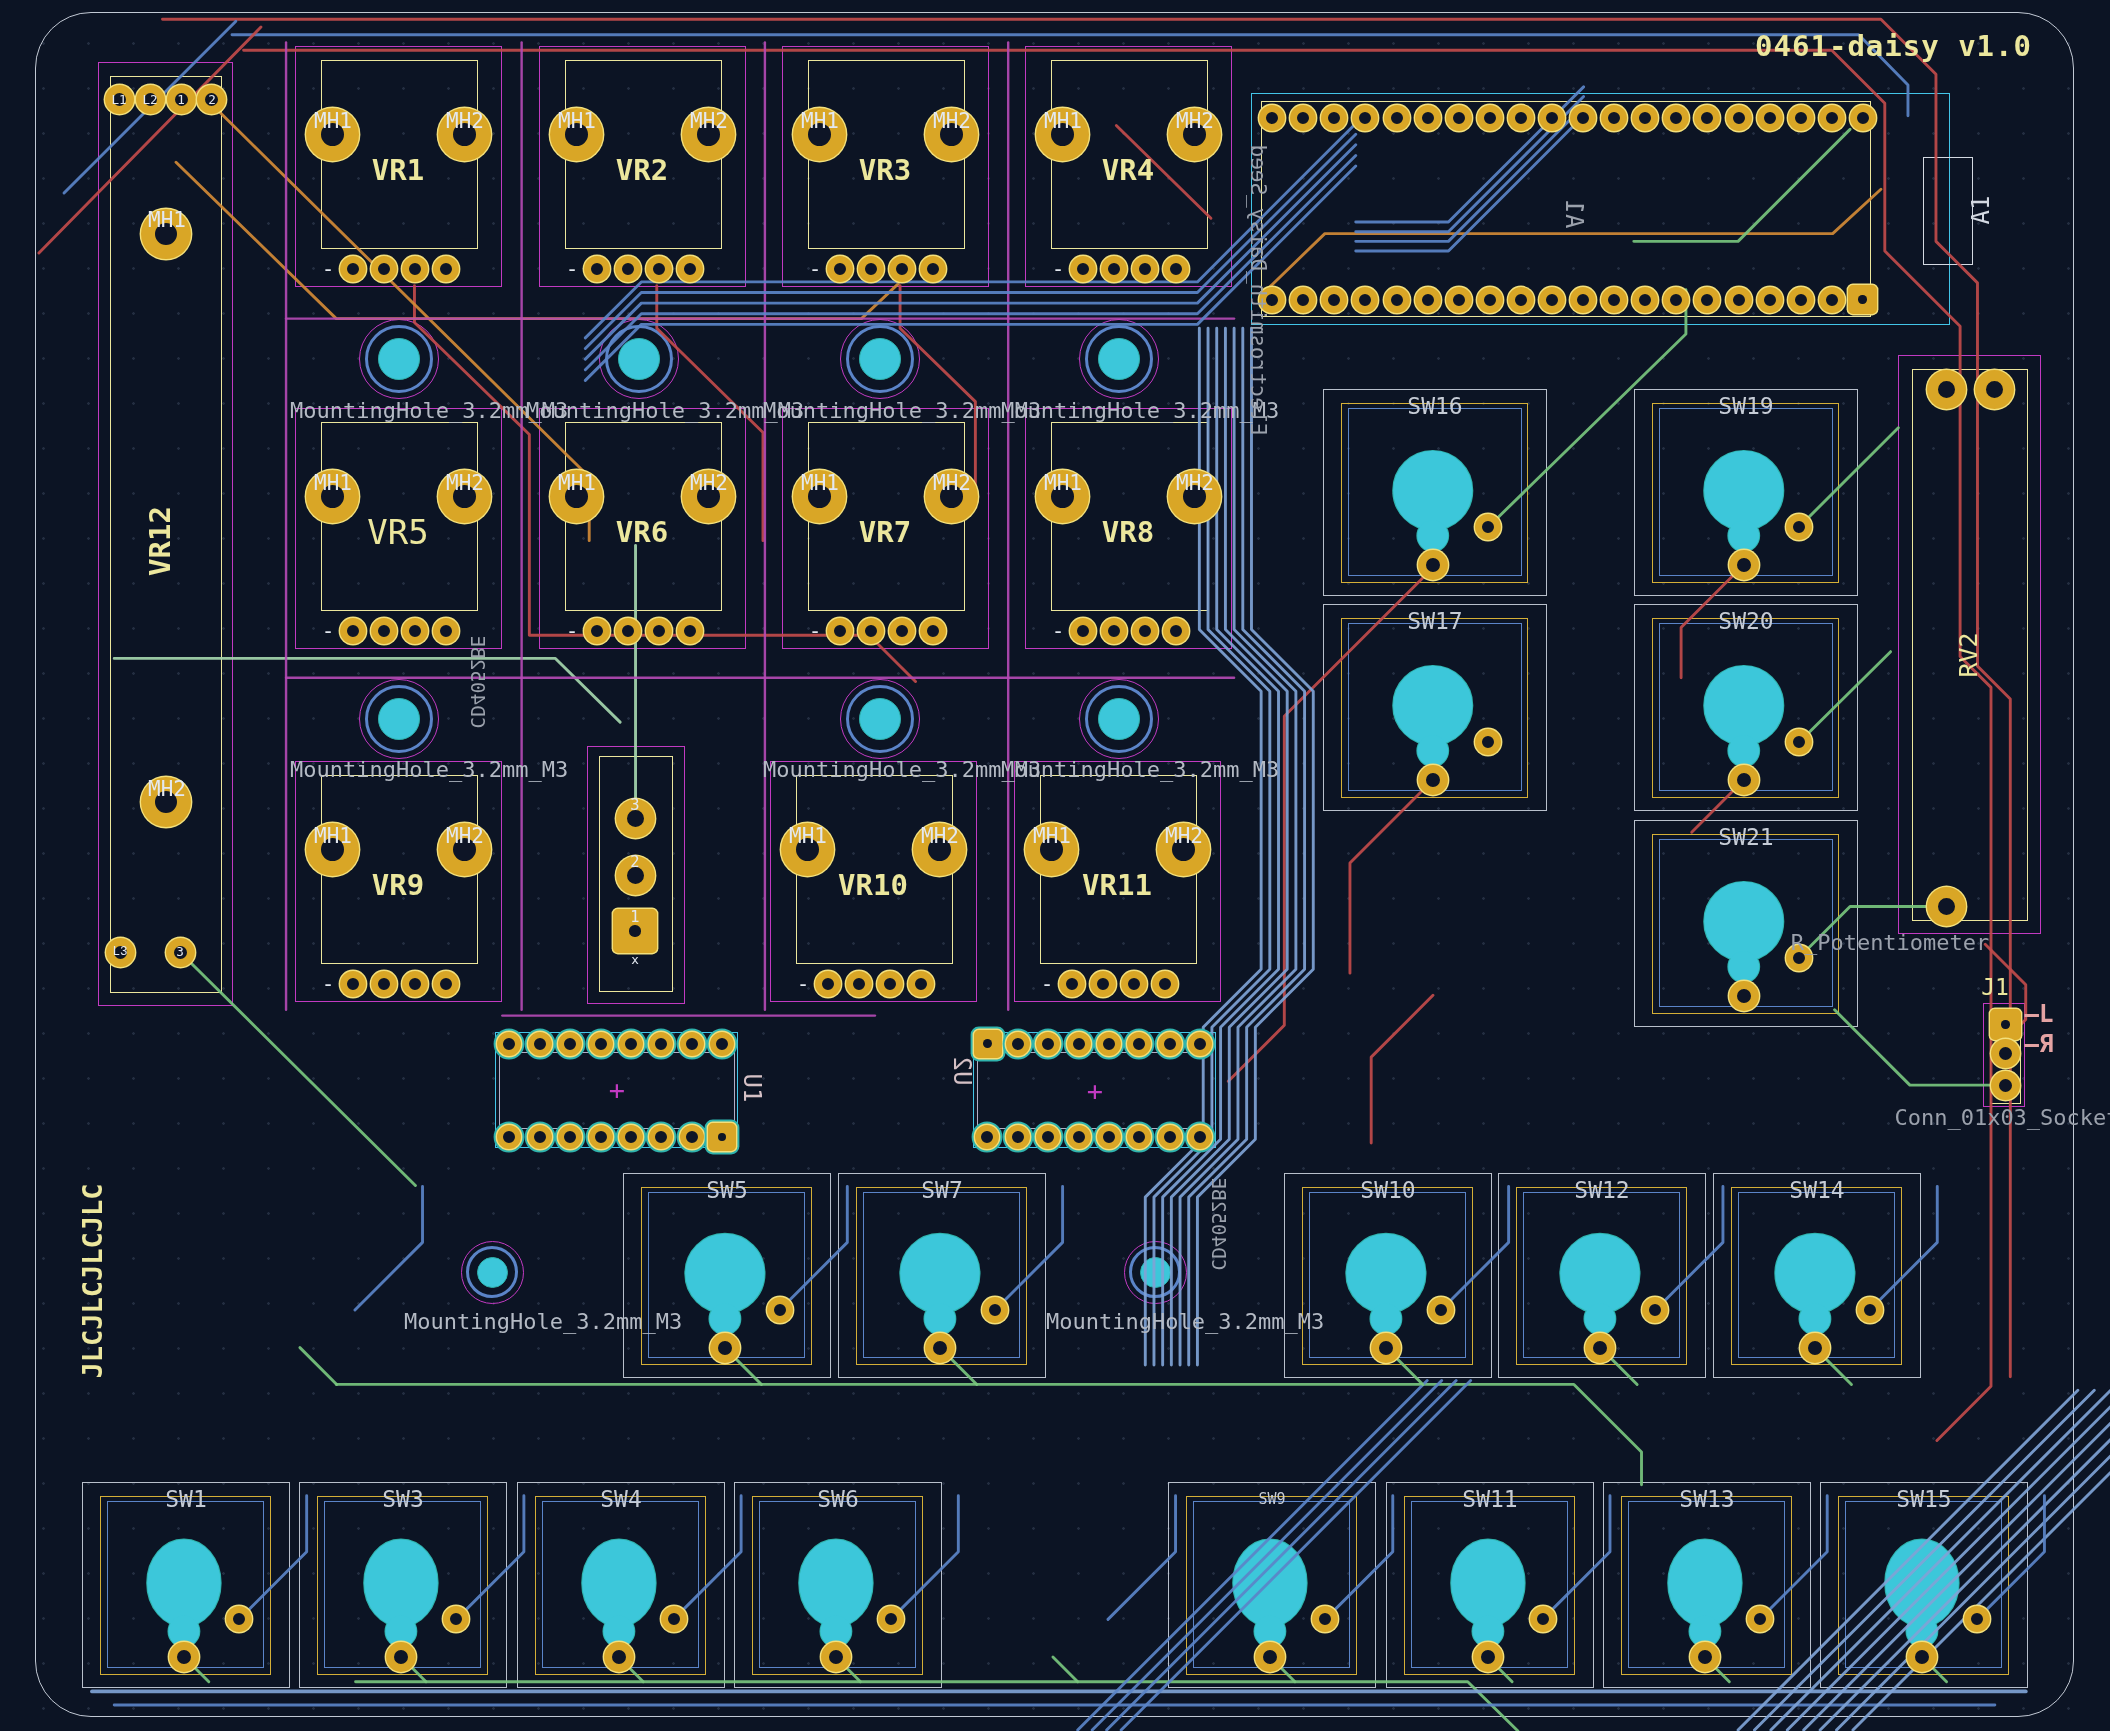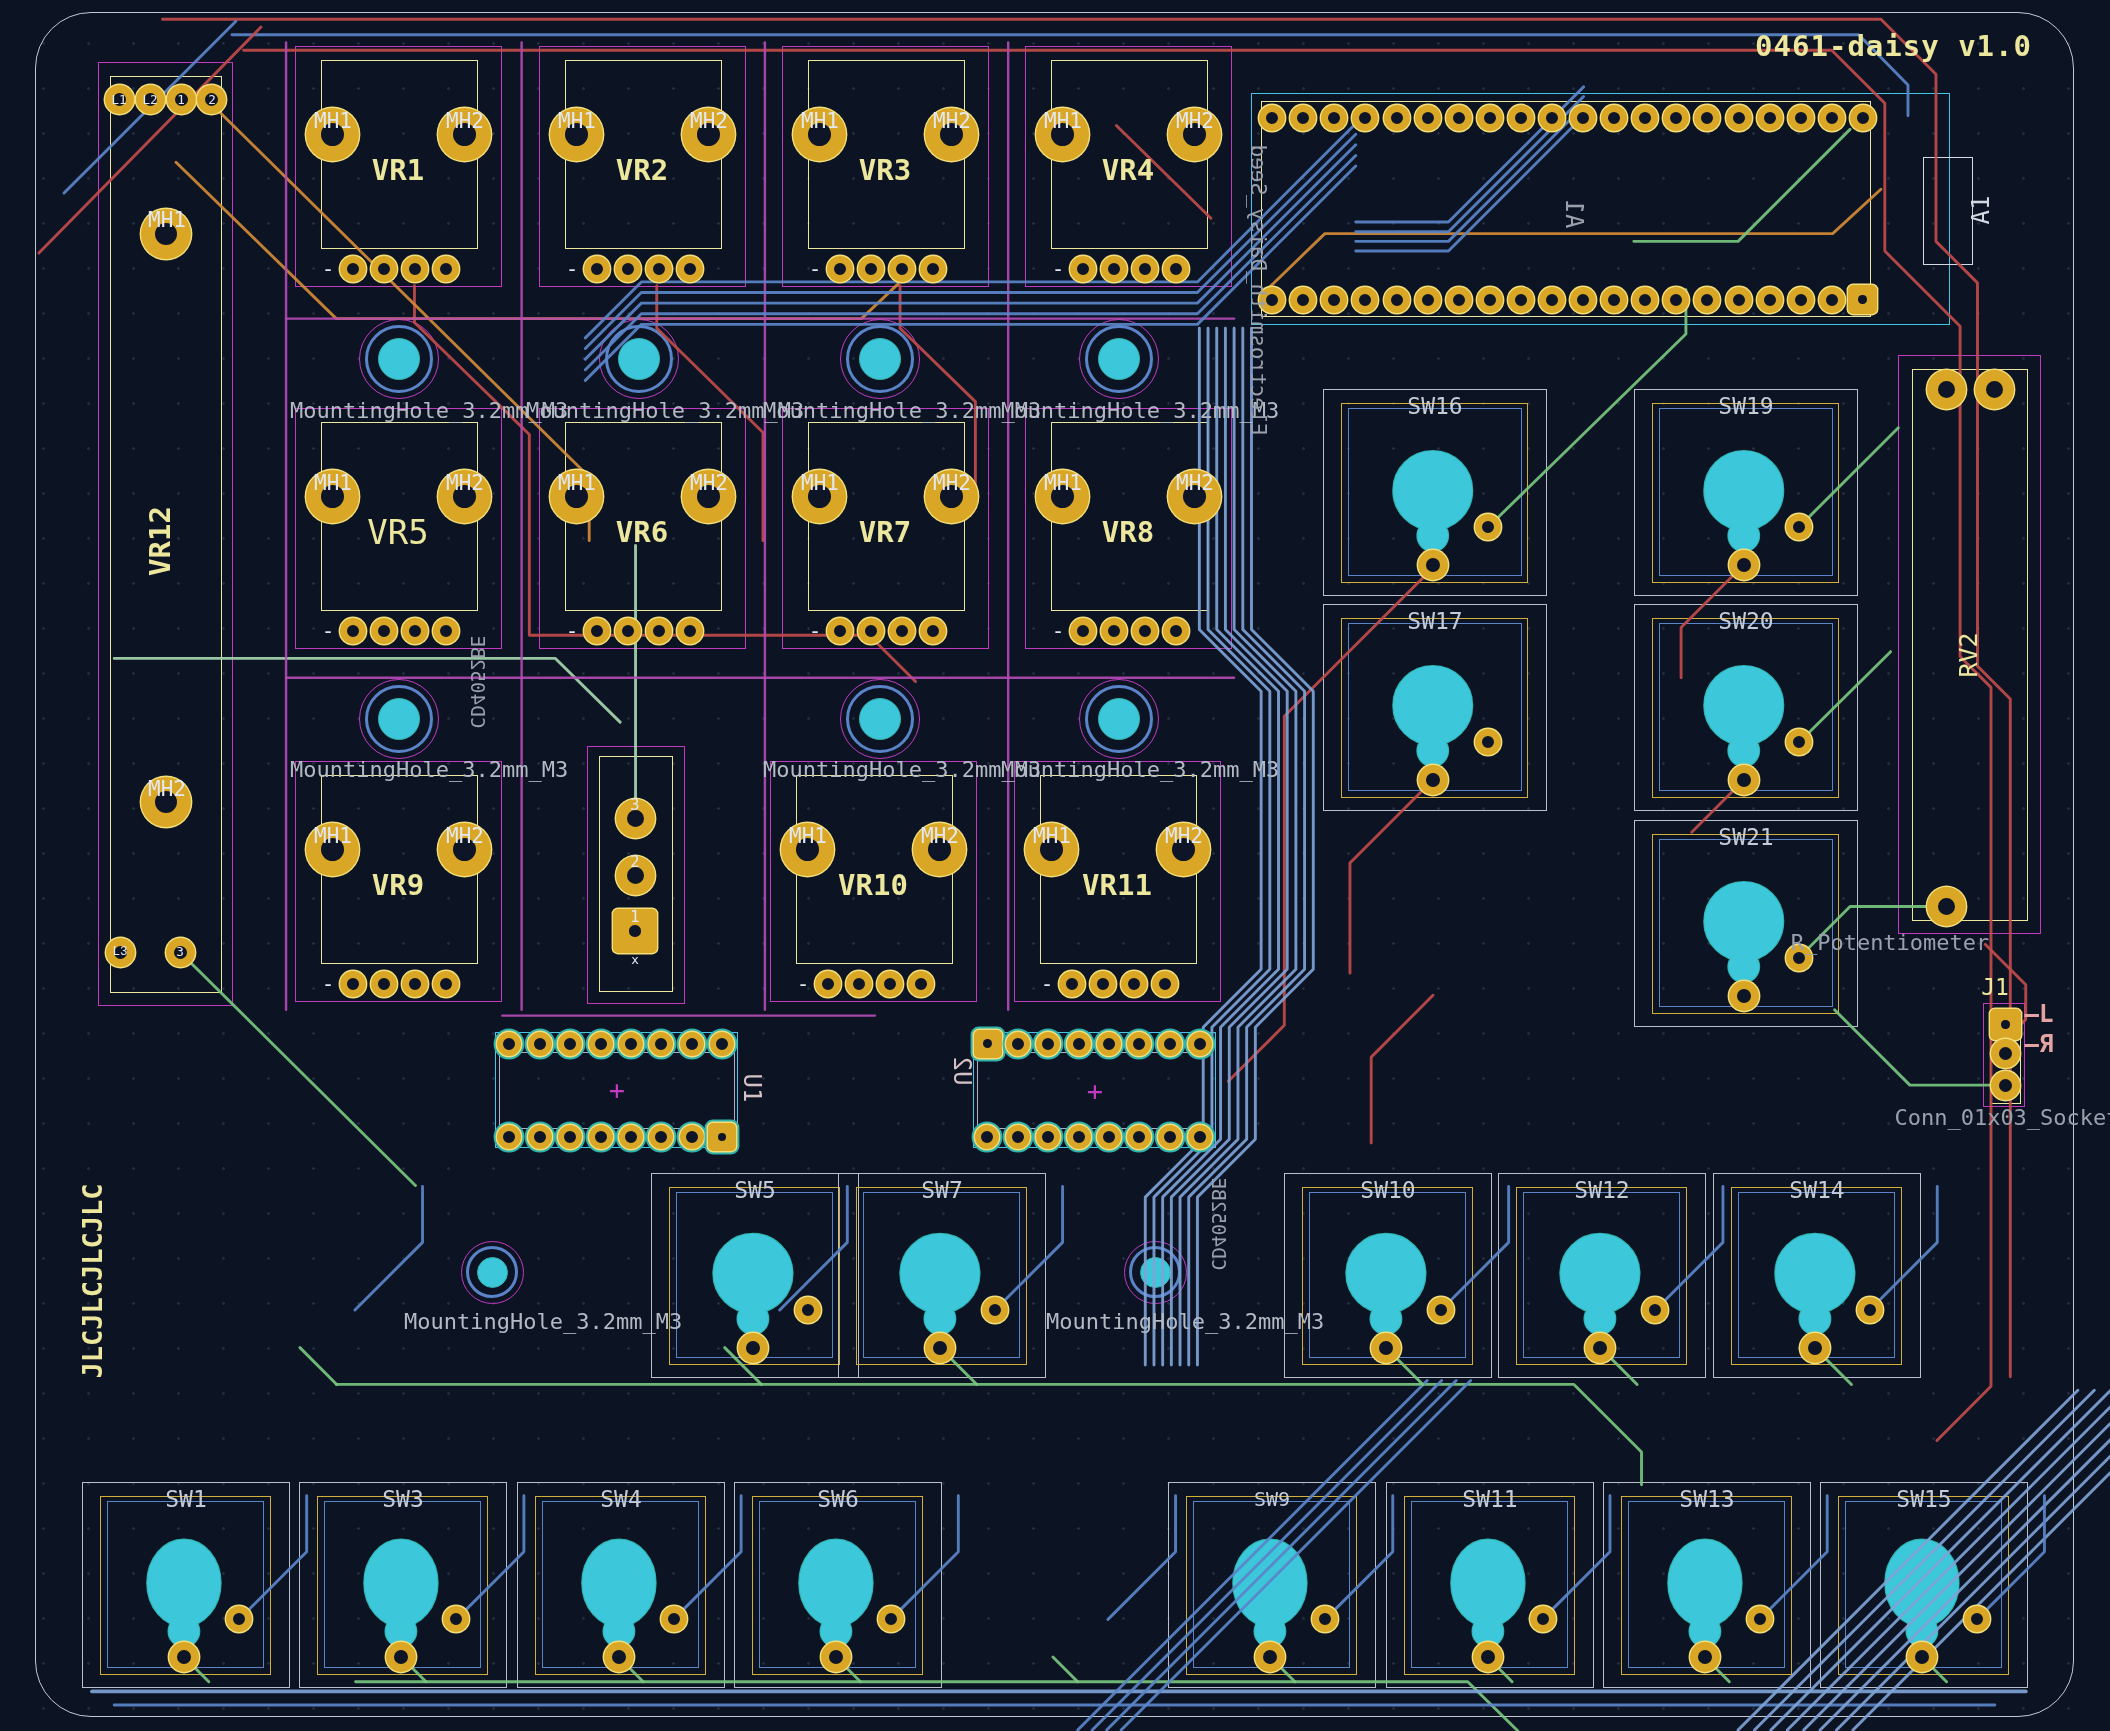--- a/index.html
+++ b/index.html
@@ -345,21 +345,21 @@
         <svg class="keyhole" width="224" height="207" viewBox="0 0 232 214">
           <ellipse cx="113.67999999999999" cy="104.86" rx="41" ry="41" fill="#3cc7da" stroke="#2fb3ad" stroke-width="2"></ellipse>
           <circle cx="113.67999999999999" cy="151.86" r="16" fill="#3cc7da" stroke="#2fb3ad" stroke-width="2"></circle>
           <ellipse cx="113.67999999999999" cy="104.86" rx="41" ry="41" fill="#3cc7da" stroke="none" stroke-width="2"></ellipse>
           <circle cx="113.67999999999999" cy="151.86" r="16" fill="#3cc7da" stroke="none" stroke-width="2"></circle>
         </svg>
         <div class="pad" style="left: 95px; top: 161px; width: 30px; height: 30px; border-width: 8.7px;"></div>
         <div class="pad" style="left: 152px; top: 125px; width: 26px; height: 26px; border-width: 7.7px;"></div>
         <div class="ctext" style="left: 112px; top: 17.4px; font-size: 23px; color: rgb(198, 204, 214); transform: translate(-50%, -50%);">SW21</div>
       </div>
-      <div class="comp" style="left: 651px; top: 1173px; width: 208px; height: 144px;">
+      <div class="comp" style="left: 623px; top: 1173px; width: 208px; height: 144px;">
         <div class="rect swouter" style="left: 0px; top: 0px; width: 208px; height: 205px;"></div>
         <div class="rect swgold" style="left: 18.3px; top: 13.5px; width: 171px; height: 178px;"></div>
         <div class="rect swblue" style="left: 25px; top: 19.3px; width: 157px; height: 166px;"></div>
         <svg class="keyhole" width="208" height="205" viewBox="0 0 215 212">
           <ellipse cx="105.35" cy="103.88" rx="41" ry="41" fill="#3cc7da" stroke="#2fb3ad" stroke-width="2"></ellipse>
           <circle cx="105.35" cy="150.88" r="16" fill="#3cc7da" stroke="#2fb3ad" stroke-width="2"></circle>
           <ellipse cx="105.35" cy="103.88" rx="41" ry="41" fill="#3cc7da" stroke="none" stroke-width="2"></ellipse>
           <circle cx="105.35" cy="150.88" r="16" fill="#3cc7da" stroke="none" stroke-width="2"></circle>
         </svg>
         <div class="pad" style="left: 87px; top: 160px; width: 30px; height: 30px; border-width: 8.7px;"></div>
@@ -483,21 +483,21 @@
         <div class="rect swgold" style="left: 18.3px; top: 13.5px; width: 171px; height: 179px;"></div>
         <div class="rect swblue" style="left: 25px; top: 19.3px; width: 157px; height: 167px;"></div>
         <svg class="keyhole" width="208" height="206" viewBox="0 0 215 213">
           <ellipse cx="105.35" cy="104.37" rx="38" ry="45" fill="#3cc7da" stroke="#2fb3ad" stroke-width="2"></ellipse>
           <circle cx="105.35" cy="154.37" r="16" fill="#3cc7da" stroke="#2fb3ad" stroke-width="2"></circle>
           <ellipse cx="105.35" cy="104.37" rx="38" ry="45" fill="#3cc7da" stroke="none" stroke-width="2"></ellipse>
           <circle cx="105.35" cy="154.37" r="16" fill="#3cc7da" stroke="none" stroke-width="2"></circle>
         </svg>
         <div class="pad" style="left: 87px; top: 160px; width: 30px; height: 30px; border-width: 8.7px;"></div>
         <div class="pad" style="left: 144px; top: 124px; width: 26px; height: 26px; border-width: 7.7px;"></div>
-        <div class="ctext" style="left: 104px; top: 17.4px; font-size: 20px; color: rgb(198, 204, 214); transform: translate(-50%, -50%);">SW9</div>
+        <div class="ctext" style="left: 104px; top: 17.4px; font-size: 15px; color: rgb(198, 204, 214); transform: translate(-50%, -50%);">SW9</div>
       </div>
       <div class="comp" style="left: 1386px; top: 1482px; width: 208px; height: 206px;">
         <div class="rect swouter" style="left: 0px; top: 0px; width: 208px; height: 206px;"></div>
         <div class="rect swgold" style="left: 18.3px; top: 13.5px; width: 171px; height: 179px;"></div>
         <div class="rect swblue" style="left: 25px; top: 19.3px; width: 157px; height: 167px;"></div>
         <svg class="keyhole" width="208" height="206" viewBox="0 0 215 213">
           <ellipse cx="105.35" cy="104.37" rx="38" ry="45" fill="#3cc7da" stroke="#2fb3ad" stroke-width="2"></ellipse>
           <circle cx="105.35" cy="154.37" r="16" fill="#3cc7da" stroke="#2fb3ad" stroke-width="2"></circle>
           <ellipse cx="105.35" cy="104.37" rx="38" ry="45" fill="#3cc7da" stroke="none" stroke-width="2"></ellipse>
           <circle cx="105.35" cy="154.37" r="16" fill="#3cc7da" stroke="none" stroke-width="2"></circle>

